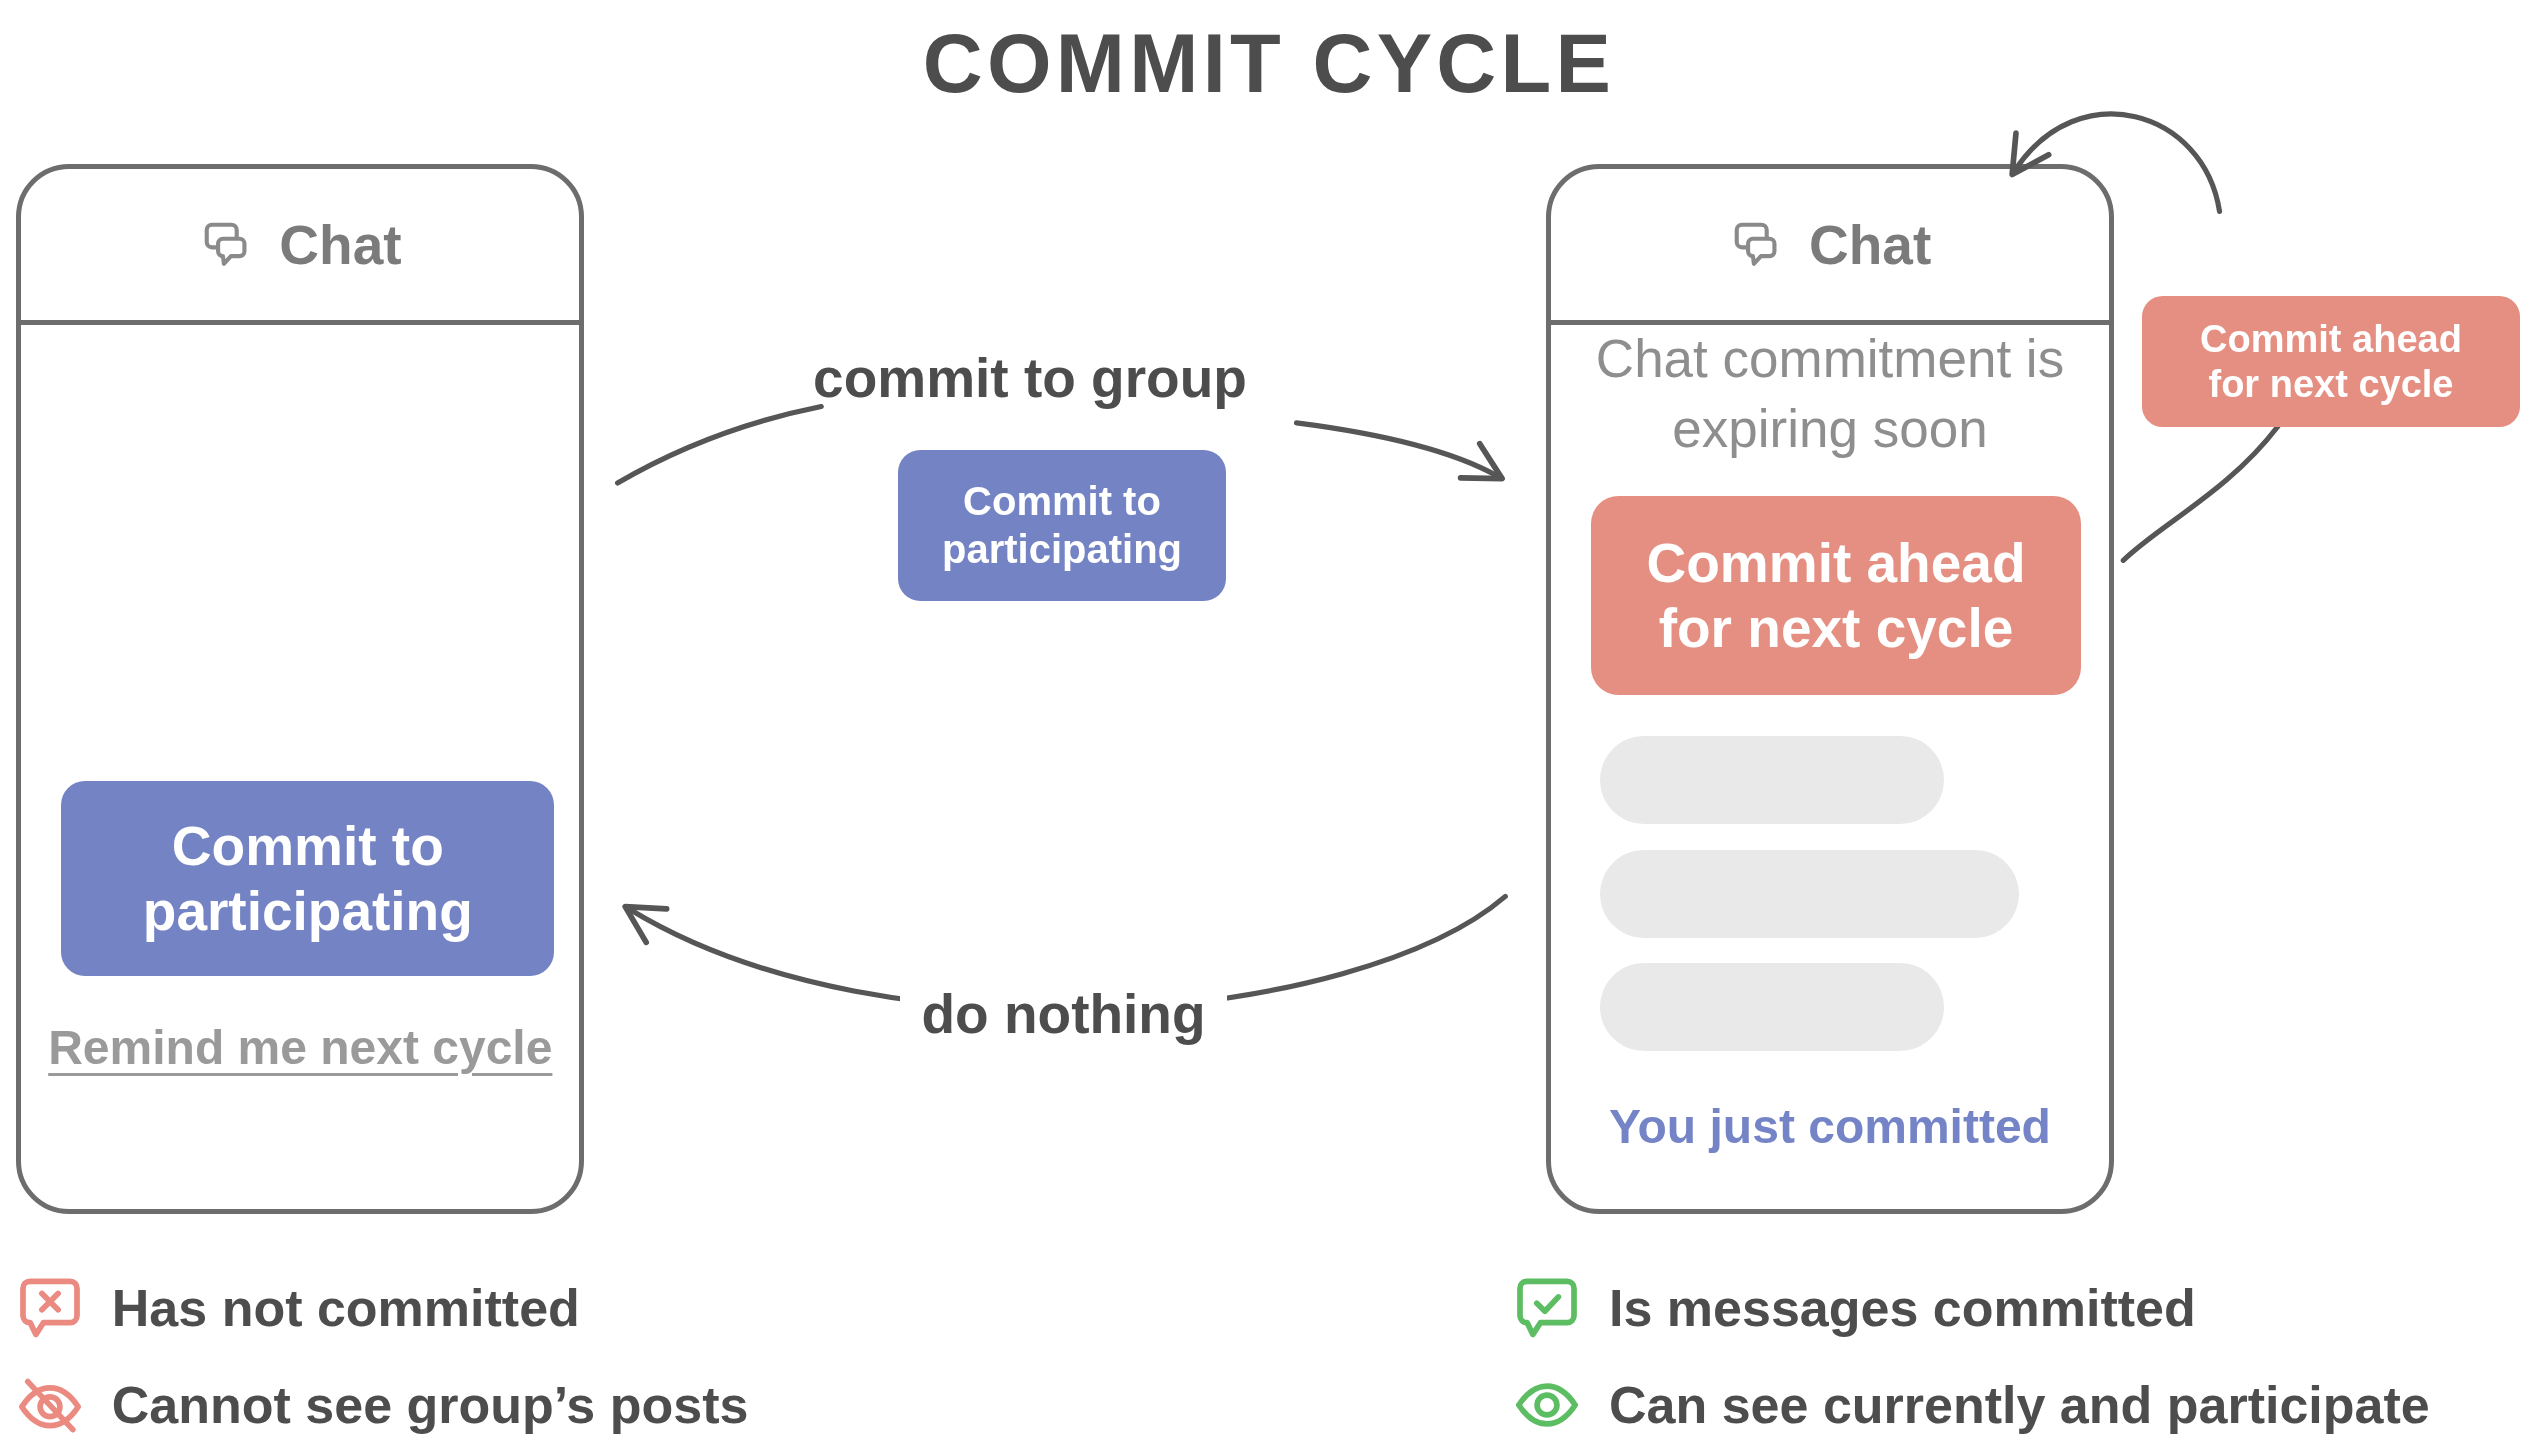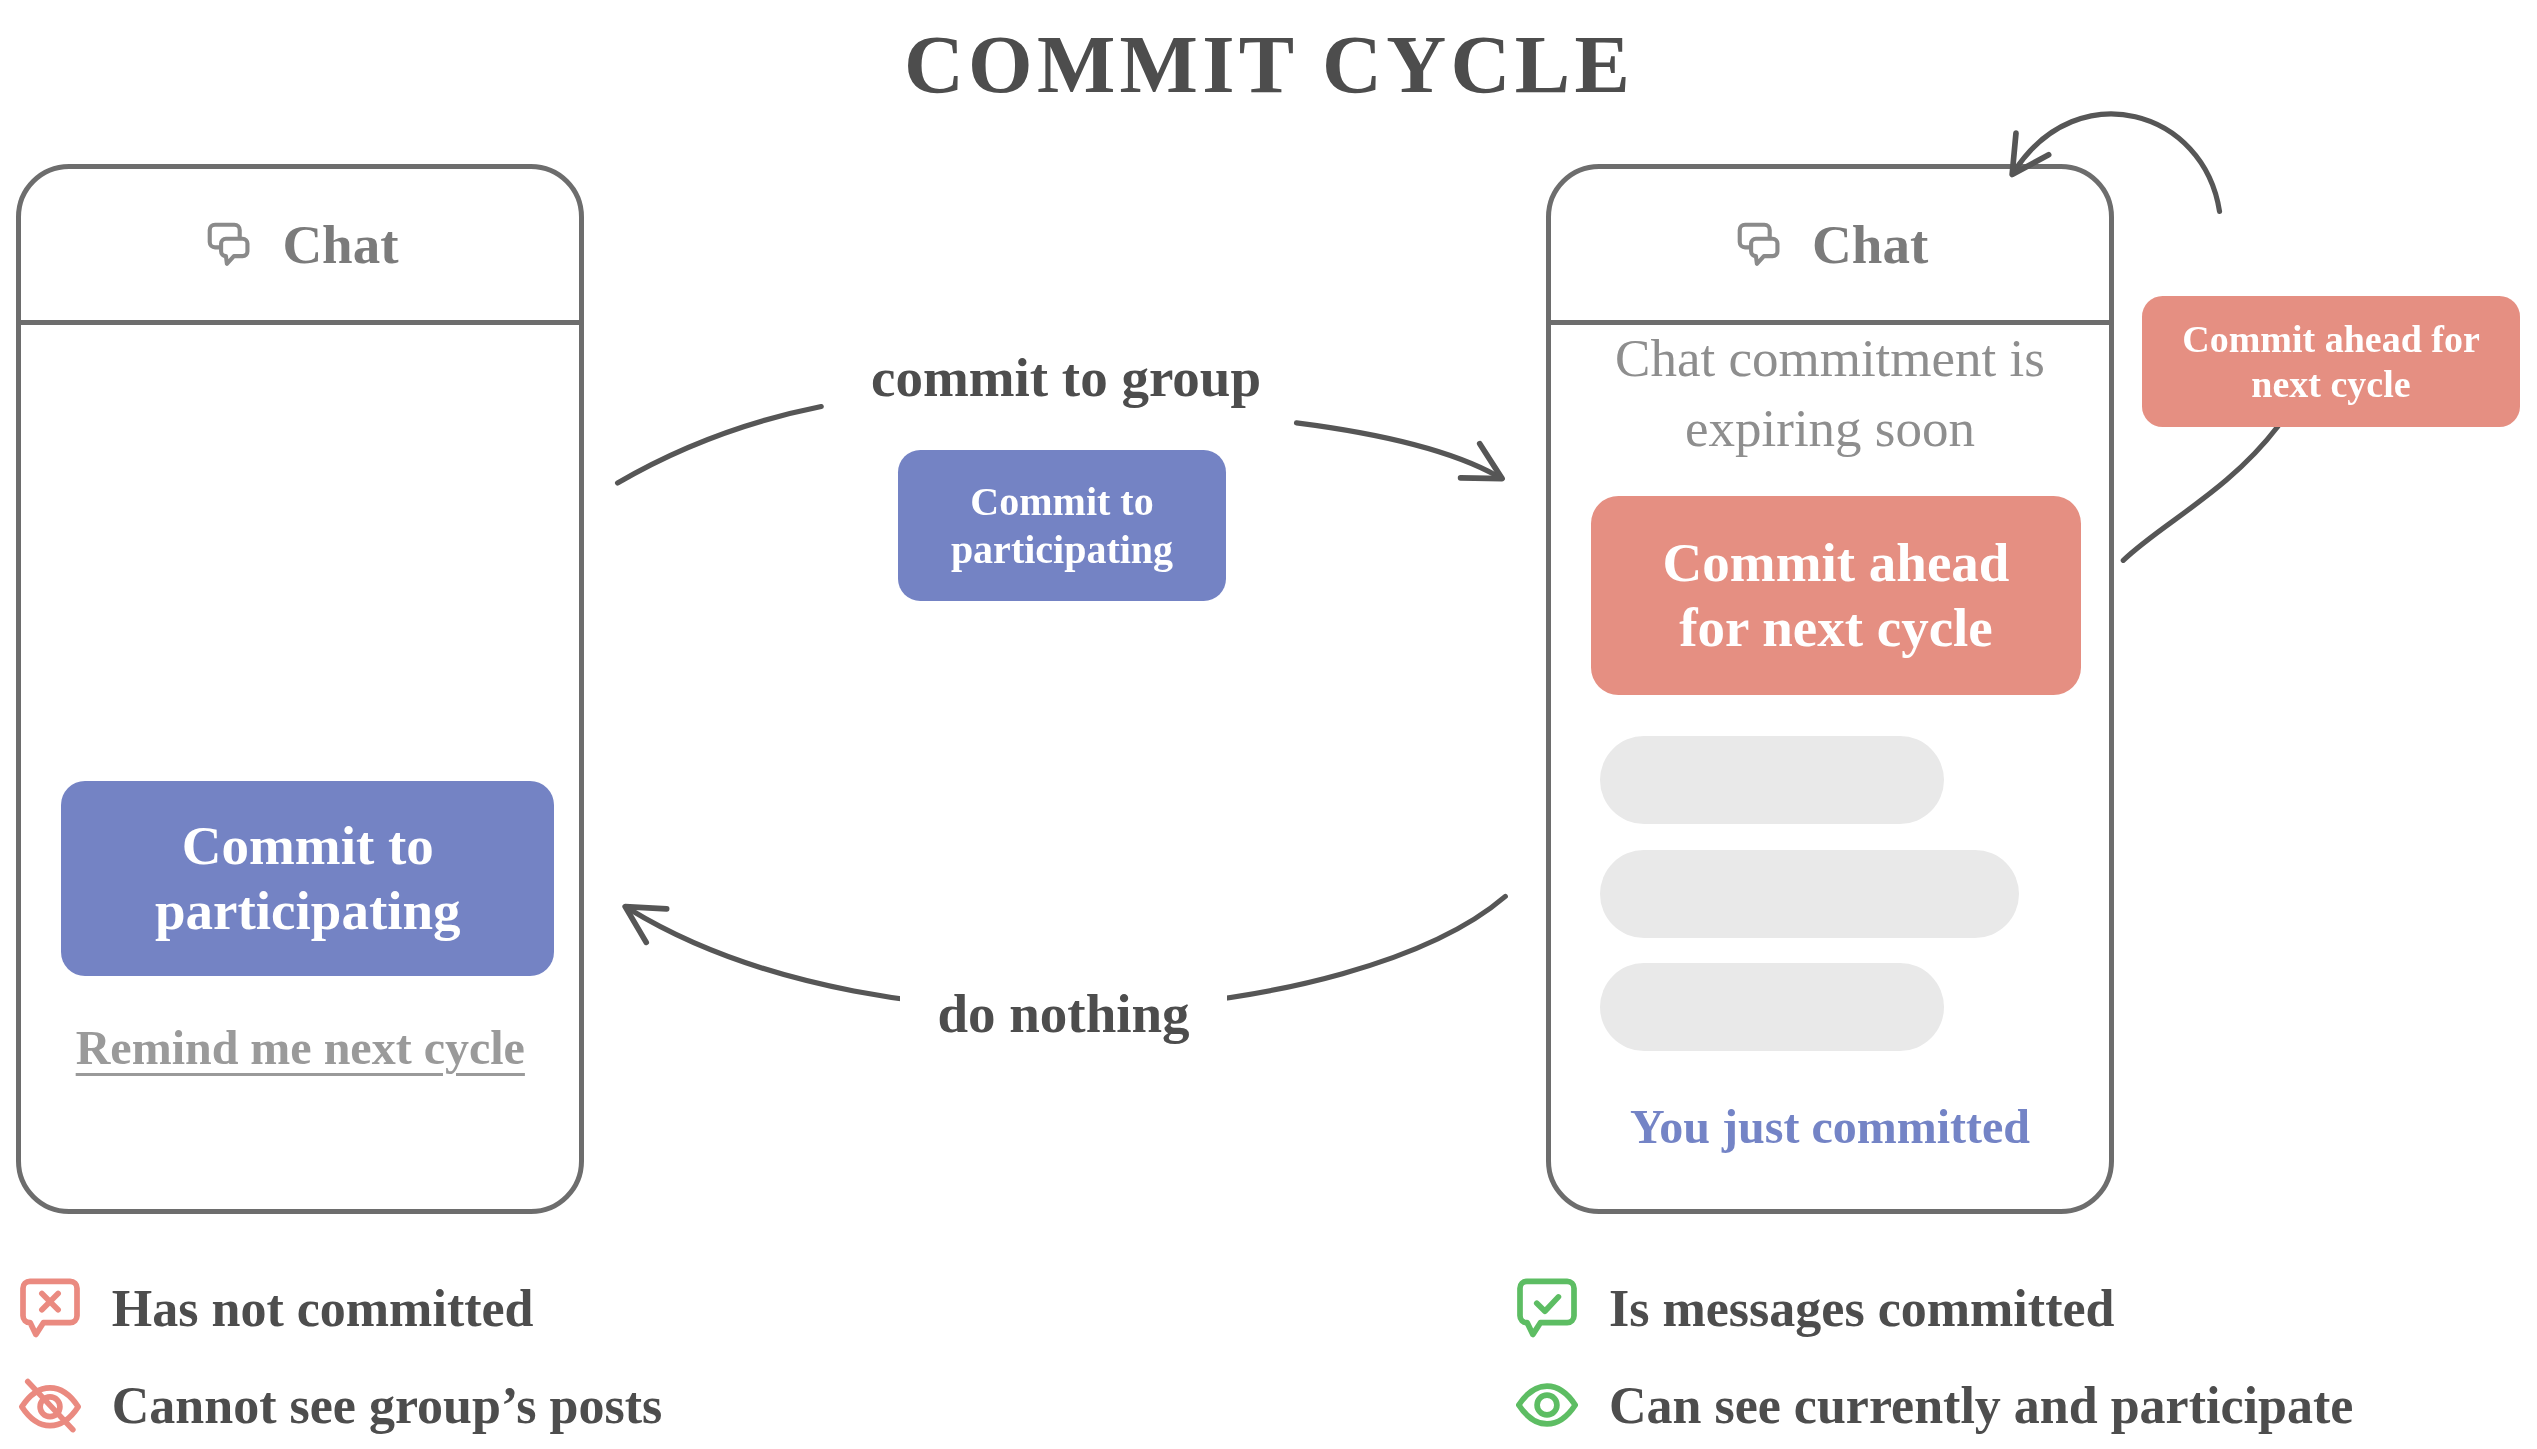--- a/index.html
+++ b/index.html
@@ -5,21 +5,21 @@
   :root{
     --bg:#ffffff; --ink:#4d4d4d; --muted:#8e8e8e; --phone-border:#6d6d6d;
     --accent-blue:#7483c4; --accent-salmon:#e58f82; --status-blue:#7484c6;
     --legend-red:#ea8a80; --legend-green:#5dbd63; --bar:#e9e9e9;
     --link:#9a9a9a; --arrow:#565656; --chat:#7b7b7b;
   }
   *{box-sizing:border-box; margin:0; padding:0;}
   html,body{background:var(--bg);}
   .canvas{
     position:relative; width:2538px; height:1449px; background:var(--bg);
-    font-family:Liberation Serif, serif; overflow:hidden;
+    font-family:Liberation Sans, sans-serif; overflow:hidden;
   }
   .title{
     position:absolute; left:0; right:0; top:15.5px; text-align:center;
     font-size:83px; font-weight:700; letter-spacing:4.3px; color:var(--ink);
   }
   
   .phone{
     position:absolute; top:164px; width:568px; height:1050px;
     border:5.2px solid var(--phone-border); border-radius:53px; background:#fff;
   }
@@ -60,21 +60,21 @@
   .msg-bar--3{top:794px; width:344px;}
   .status{
     position:absolute; left:0; right:0; top:930px; text-align:center;
     font-size:48px; font-weight:600; color:var(--status-blue);
   }
   
   .flow-label{
     position:absolute; text-align:center; color:var(--ink);
     font-size:55px; font-weight:600; z-index:4;
   }
-  .flow-label--top{left:808px; top:346px; width:516px;}
+  .flow-label--top{left:772px; top:346px; width:516px;}
   .flow-label--bottom{left:900px; top:973px; width:327px; background:var(--bg); padding:8.6px 0;}
   .flow-label--recommit{left:2132px; top:222px; width:406px; font-size:58px;}
   
   .arrows{position:absolute; left:0; top:0; width:2538px; height:1449px; z-index:3; pointer-events:none;}
   
   .legend-row{
     position:absolute; display:flex; align-items:center; gap:26px; height:86px;
   }
   .legend-row .txt{font-size:52px; font-weight:700; color:var(--ink); white-space:nowrap;}
   .legend-icon{width:72px; height:72px; flex:0 0 auto;}

